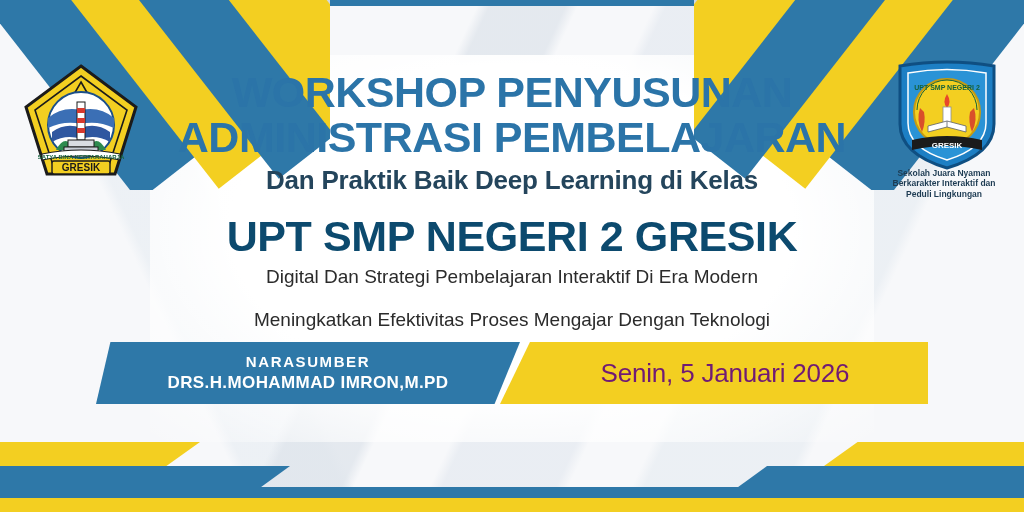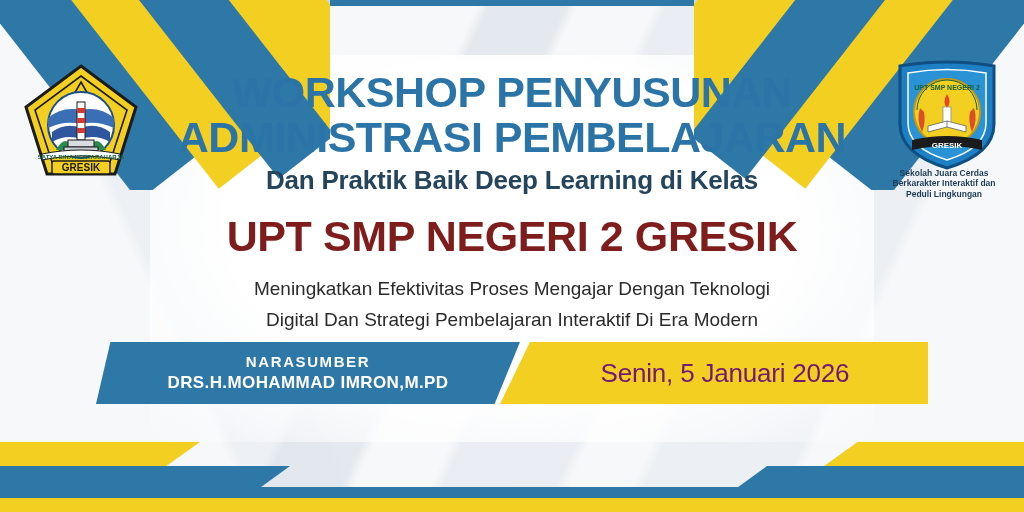--- a/index.html
+++ b/index.html
@@ -117,21 +117,21 @@
     font-size: 26px;
     font-weight: bold;
     color: #24455C;
     margin: 6px 0 0 0;
     letter-spacing: -0.2px;
     white-space: nowrap;
   }
   .title-school {
     font-size: 43px;
     font-weight: bold;
-    color: #7f1d1d;
+    color: #0c4a6e;
     margin: 16px 0 0 0;
     letter-spacing: -0.4px;
     white-space: nowrap;
   }
   .desc {
     font-size: 19px;
     color: #2b2b2b;
     line-height: 1.48;
     margin: 14px 0 0 0;
     font-weight: normal;
@@ -278,32 +278,32 @@
       <path d="M55 36 Q50 44 55 50 Q60 44 55 36 Z" fill="#e8482a"></path>
       <rect x="51" y="49" width="8" height="16" fill="#ffffff" stroke="#8a8f96" stroke-width="0.8"></rect>
       <path d="M36 68 L55 63 L74 68 L74 74 L55 69 L36 74 Z" fill="#ffffff" stroke="#5a6068" stroke-width="0.8"></path>
       <path d="M55 63 L55 69" stroke="#5a6068" stroke-width="0.8"></path>
       <path d="M20 82 Q55 74 90 82 L90 92 Q55 84 20 92 Z" fill="#1b1b1b"></path>
       <text x="55" y="90" font-family="'Liberation Sans', sans-serif" font-size="8" font-weight="bold" fill="#ffffff" text-anchor="middle">GRESIK</text>
     </svg>
   </div>
 
   <div class="logo-right-caption">
-    <div>Sekolah Juara Cerdas</div>
+    <div>Sekolah Juara Nyaman</div>
     <div>Berkarakter Interaktif dan</div>
     <div>Peduli Lingkungan</div>
   </div>
 
   <div class="content">
     <div class="title-main">WORKSHOP PENYUSUNAN</div>
     <div class="title-main">ADMINISTRASI PEMBELAJARAN</div>
     <div class="title-sub">Dan Praktik Baik  Deep Learning di Kelas</div>
     <div class="title-school">UPT SMP NEGERI 2 GRESIK</div>
+    <div class="desc" style="margin-top:2px">Digital Dan Strategi Pembelajaran Interaktif Di Era Modern</div>
     <div class="desc">Meningkatkan Efektivitas Proses Mengajar Dengan Teknologi</div>
-    <div class="desc" style="margin-top:2px">Digital Dan Strategi Pembelajaran Interaktif Di Era Modern</div>
   </div>
 
   <div class="bar-row">
     <div class="bar-speaker">
       <div class="speaker-role">NARASUMBER</div>
       <div class="speaker-name">DRS.H.MOHAMMAD IMRON,M.PD</div>
     </div>
     <div class="bar-date">
       <div class="date-text">Senin, 5 Januari 2026</div>
     </div>

